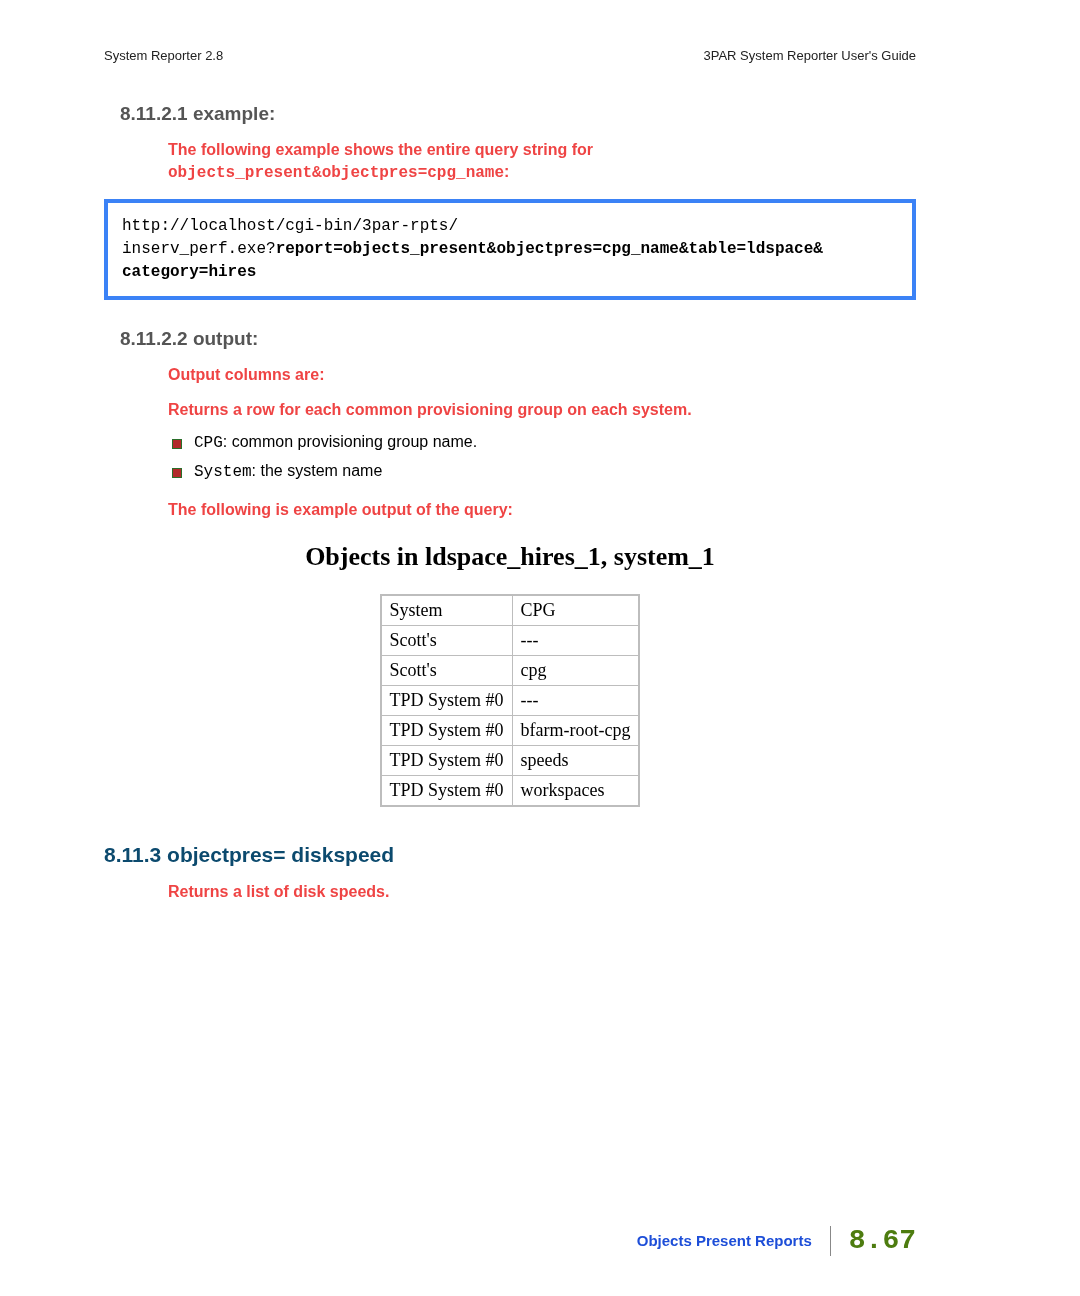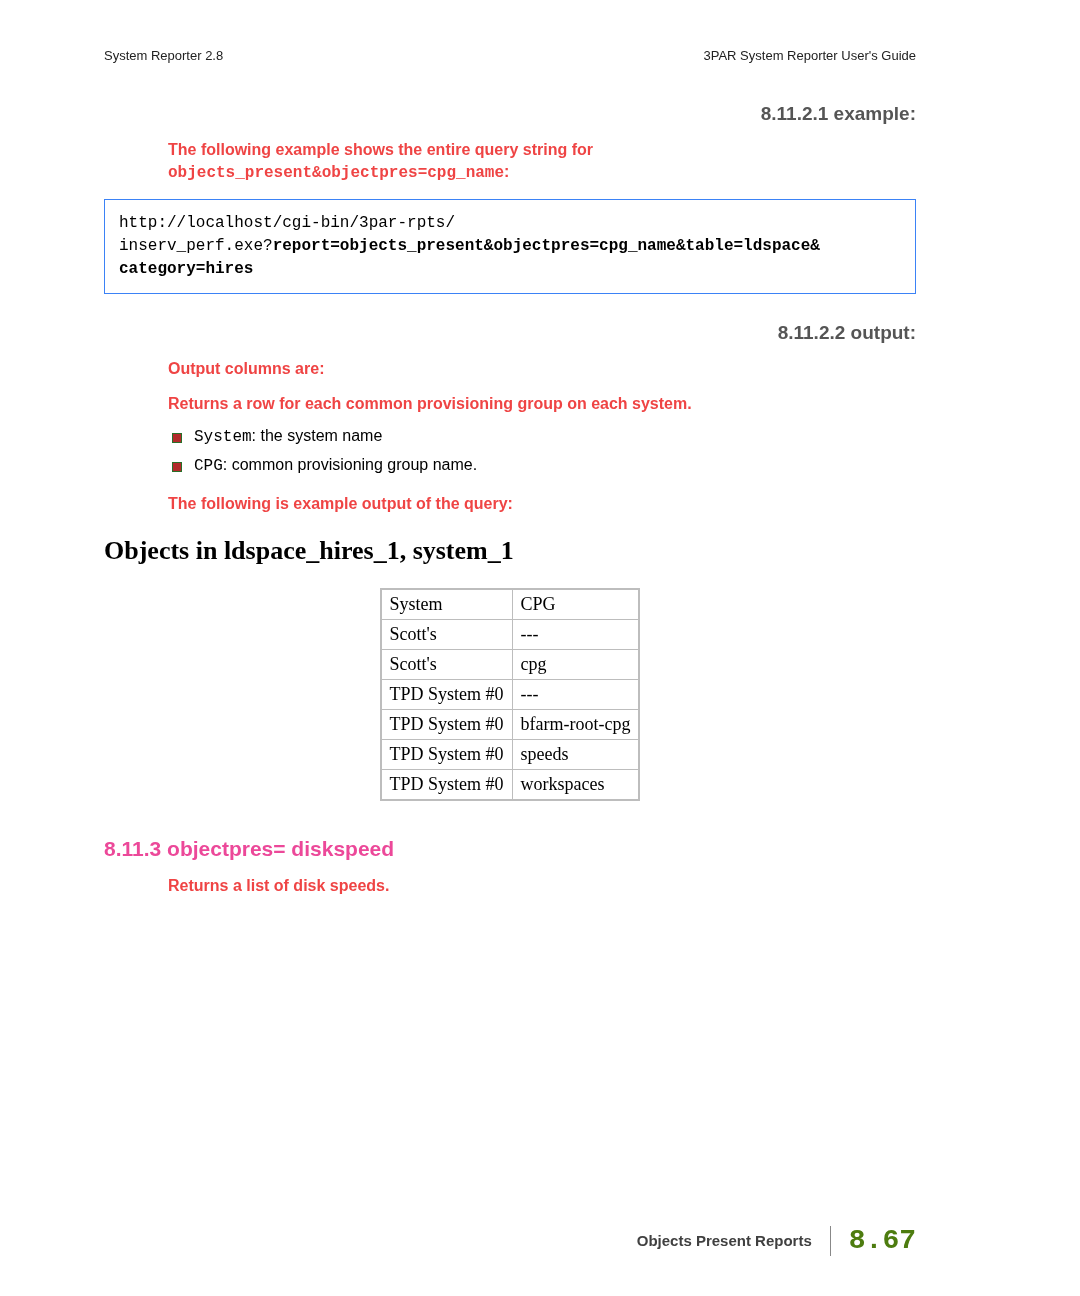--- a/index.html
+++ b/index.html
@@ -23,44 +23,43 @@
     font-size: 13px;
     color: #222;
     margin-bottom: 40px;
   }
   .h3 {
     font-size: 19px;
     font-weight: bold;
     color: #555;
     margin-top: 8px;
     margin-bottom: 14px;
-    margin-left: 24px;
-    text-align: right;
+    margin-left: 16px;
   }
   .h2 {
     font-size: 21px;
     font-weight: bold;
-    color: #ec4899;
+    color: #0c4a6e;
     margin-top: 36px;
     margin-bottom: 14px;
     margin-left: 0;
   }
   .body-text {
     margin-left: 64px;
     margin-bottom: 12px;
     line-height: 1.4;
     color: #ef4444;
     font-weight: bold;
   }
   .mono {
     font-family: "Courier New", monospace;
     font-size: 16px;
   }
   .code-block {
-    border: 1px solid #3b82f6;
+    border: 4px solid #3b82f6;
     padding: 12px 14px;
     margin: 14px 0 28px 0;
     font-family: "Courier New", monospace;
     font-size: 16px;
     line-height: 1.45;
     word-break: break-word;
   }
   .code-block .bold {
     font-weight: bold;
   }
@@ -78,21 +77,21 @@
     content: "";
     position: absolute;
     left: 4px;
     top: 6px;
     width: 8px;
     height: 8px;
     background: #b22a2a;
     border: 1px solid #2a6e2a;
   }
   .output-title {
-    text-align: left;
+    text-align: center;
     font-family: "Times New Roman", serif;
     font-size: 26px;
     font-weight: bold;
     margin: 20px 0 22px 0;
   }
   .output-table {
     border-collapse: collapse;
     margin: 0 auto 20px auto;
     border: 2px solid #bdbdbd;
     font-family: "Times New Roman", serif;
@@ -110,21 +109,21 @@
     position: absolute;
     bottom: 40px;
     right: 96px;
     display: flex;
     align-items: center;
     gap: 18px;
   }
   .footer-text {
     font-size: 15px;
     font-weight: bold;
-    color: #404040;
+    color: #1d4ed8;
   }
   .footer-sep {
     width: 1px;
     height: 30px;
     background: #888;
   }
   .footer-page {
     font-size: 28px;
     font-weight: bold;
     color: #4d7c0f;
@@ -154,24 +153,24 @@
     <span class="bold">category=hires</span>
   </div>
 
   <div class="h3">8.11.2.2 output:</div>
 
   <div class="body-text">Output columns are:</div>
   <div class="body-text">Returns a row for each common provisioning group on each system.</div>
 
   <ul class="bullet-list">
     <li>
-      <span class="mono">System</span><span>: the system name</span>
+      <span class="mono">CPG</span><span>: common provisioning group name.</span>
     </li>
     <li>
-      <span class="mono">CPG</span><span>: common provisioning group name.</span>
+      <span class="mono">System</span><span>: the system name</span>
     </li>
   </ul>
 
   <div class="body-text">The following is example output of the query:</div>
 
   <div class="output-title">Objects in ldspace_hires_1, system_1</div>
 
   <table class="output-table">
     <tbody>
         <tr>

